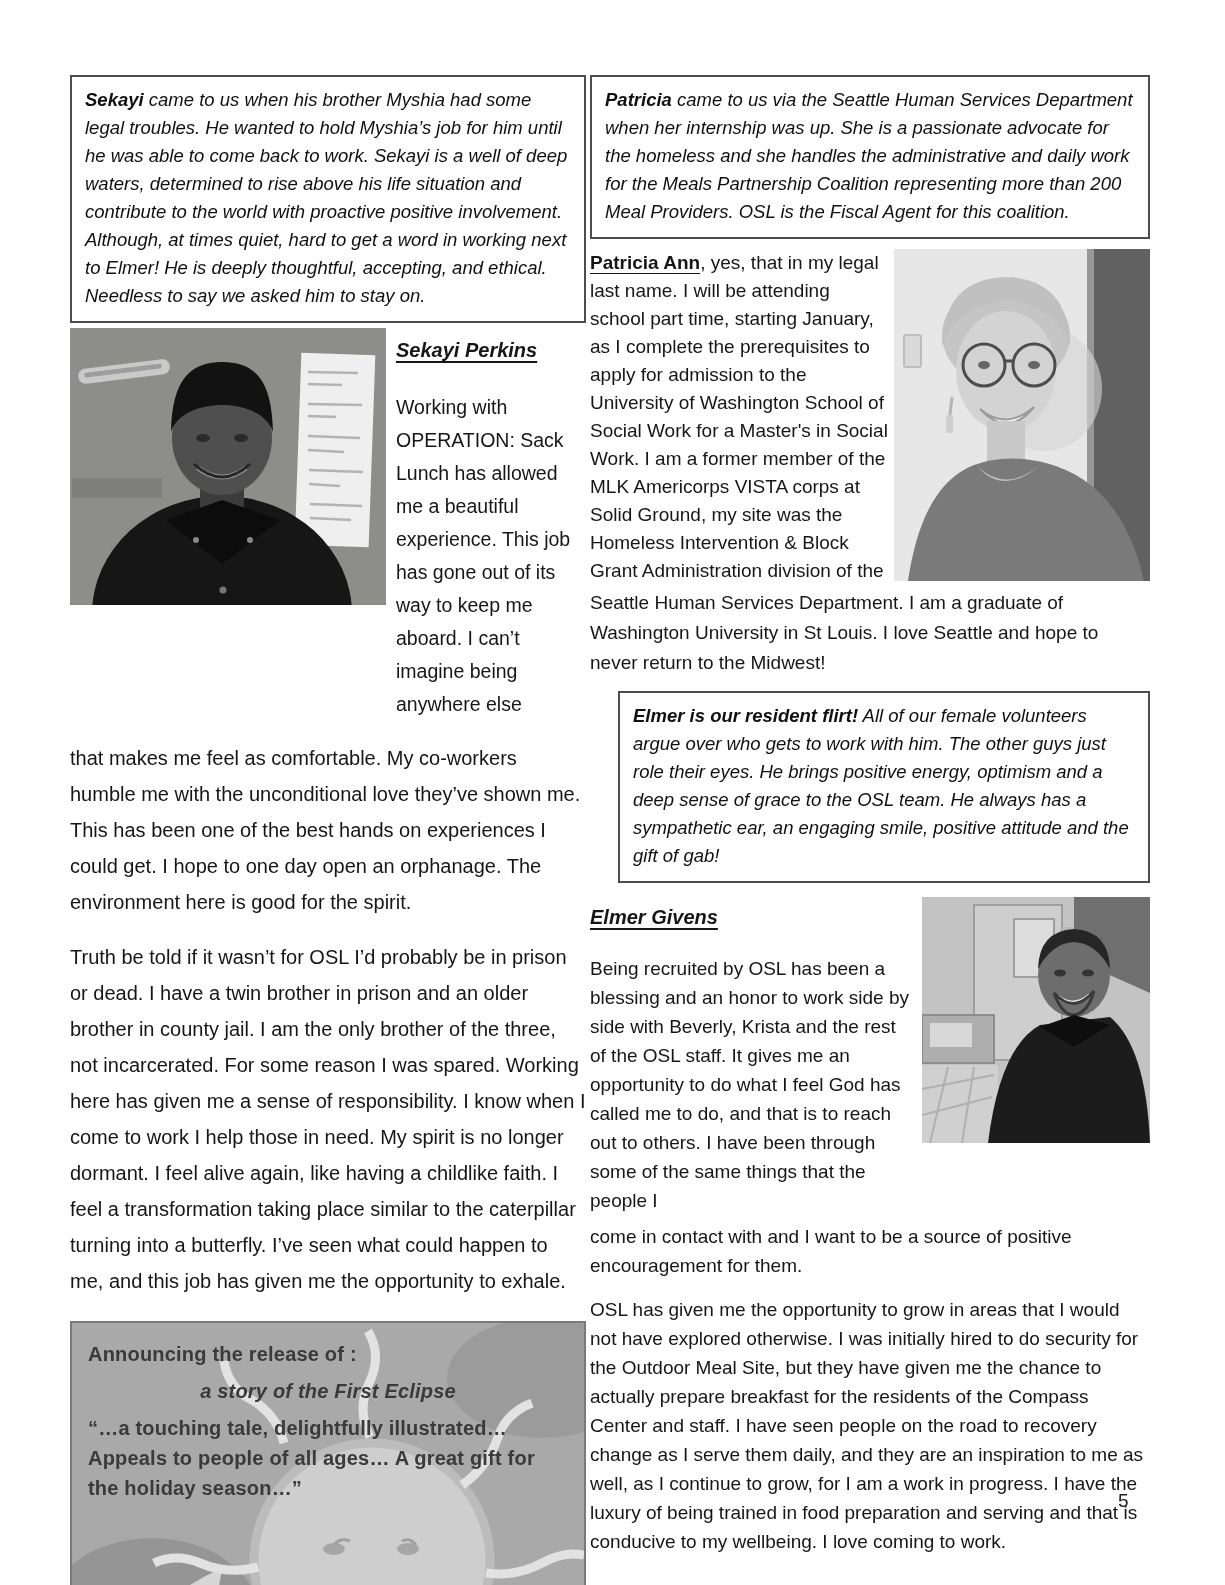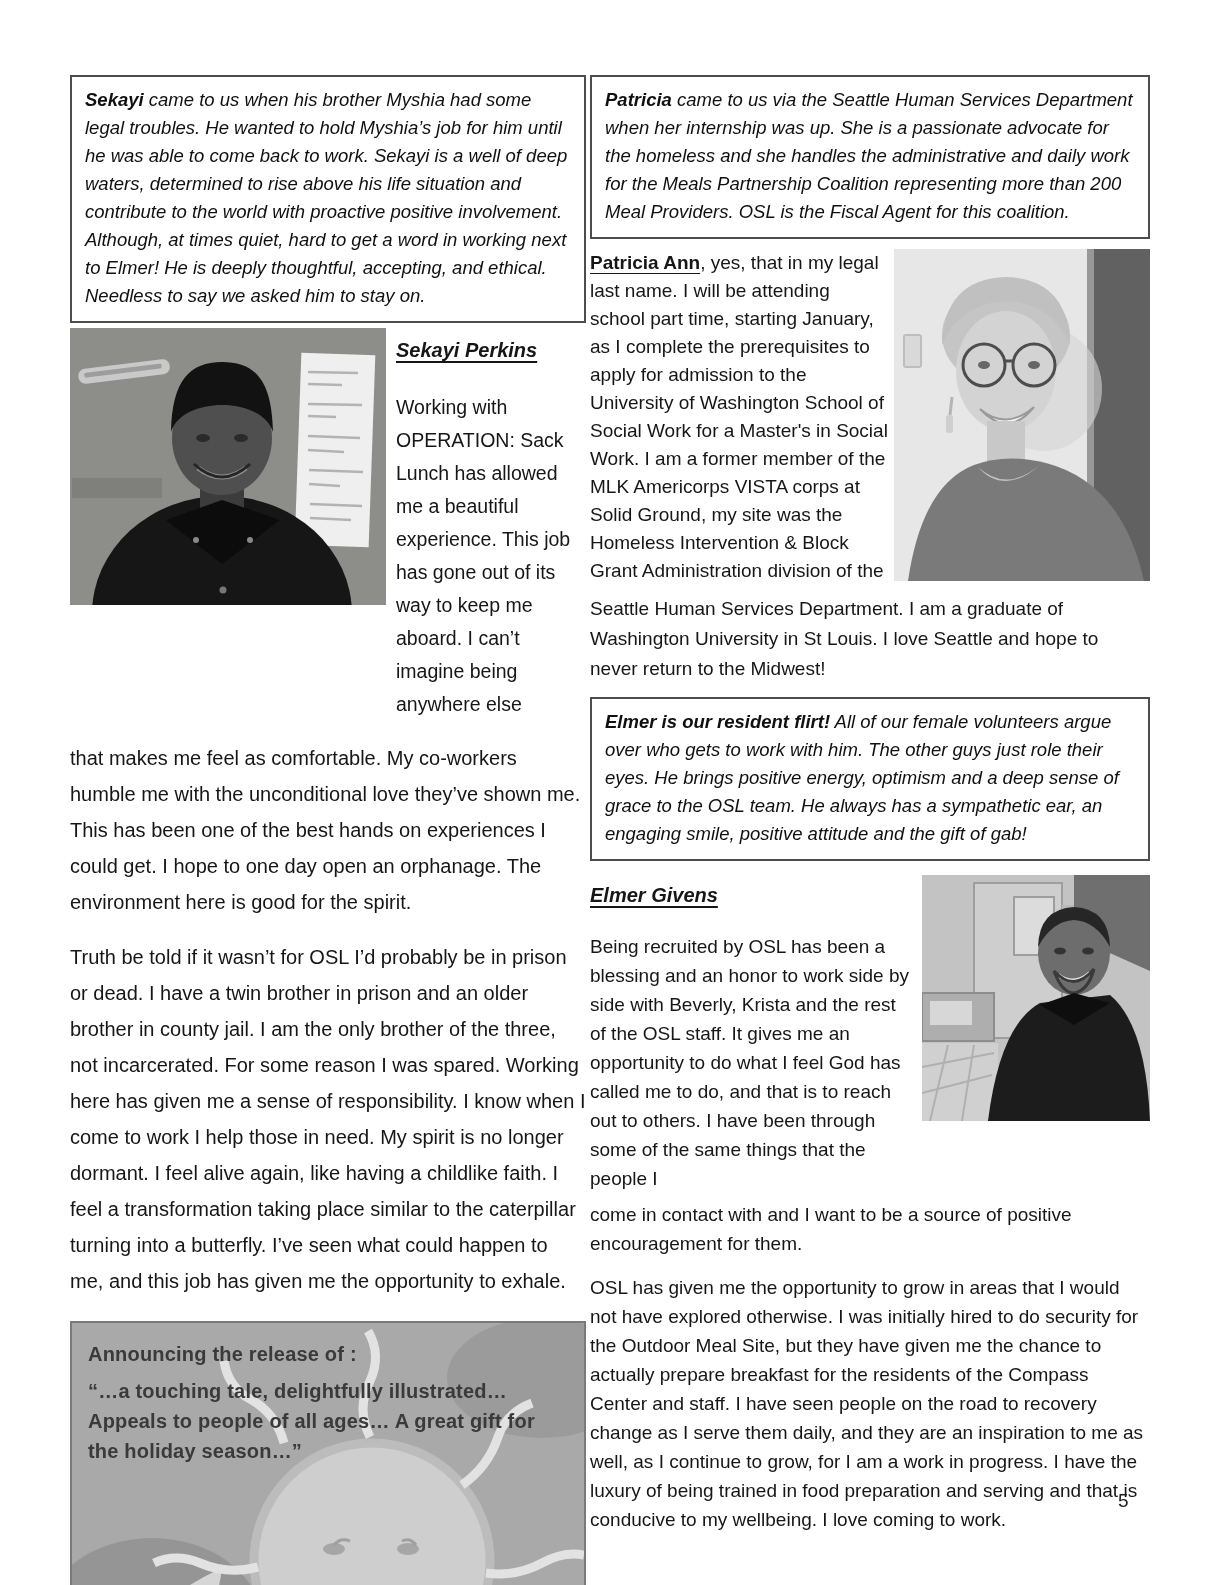--- a/index.html
+++ b/index.html
@@ -29,23 +29,23 @@
                    font-weight:bold; font-size:20px; line-height:30px; color:#3a3a3a;
                    letter-spacing:0.2px; }
   .announce-text p { margin-bottom:7px; }
   .announce-center { text-align:center; font-style:italic; }
 
   .pat-section { margin-top:10px; display:flex; }
   .pat-text { width:298px; font-size:19px; line-height:28px; }
   .hu { font-weight:bold; text-decoration:underline; text-underline-offset:4px; }
   .pat-photo { margin-left:auto; }
   .right-para { font-size:19px; line-height:29px; }
-  .pat-cont { margin-top:9px; line-height:30px; }
-
-  .elmer-box { margin-top:13px; }
+  .pat-cont { margin-top:3px; line-height:30px; }
+
+  .elmer-box { margin-top:13px;margin-left:28px; }
   .elmer-section { margin-top:12px; display:flex; }
   .elmer-text { width:322px; font-size:19px; line-height:29px; }
   .elmer-text .profile-heading { margin:8px 0 22px 0; }
   .elmer-photo { margin-left:auto; margin-top:2px; }
   .elmer-cont { margin-top:7px; }
   .elmer-para2 { margin-top:15px; }
 
   .page-number { position:absolute; left:1118px; top:1490px; font-size:19px; color:#222; }
 </style>
 </head>
@@ -121,20 +121,21 @@
             <path d="M218 338 q-18 22 -20 46"></path>
           </g>
           <ellipse cx="262" cy="226" rx="11" ry="6" fill="#a6a6a6"></ellipse>
           <ellipse cx="336" cy="226" rx="11" ry="6" fill="#a6a6a6"></ellipse>
           <path d="M262 222 q6 -8 16 -4 M330 218 q8 -4 14 4" stroke="#a0a0a0" stroke-width="3" fill="none"></path>
           <path d="M284 292 q16 -12 32 -2" stroke="#9e9e9e" stroke-width="5" fill="none"></path>
         </svg>
       </div>
       <div class="announce-text">
         <p>Announcing the release of :</p>
+        <p class="announce-center">a story of the First Eclipse</p>
         <p>“…a touching tale, delightfully illustrated… Appeals to people of all ages… A great gift for the holiday season…”</p>
 
       </div>
     </div>
   </div>
 
   <div class="col-right">
 
     <div class="intro-box">
       <span class="lead">Patricia</span><span> came to us via the Seattle Human Services Department when her internship was up. She is a passionate advocate for the homeless and she handles the administrative and daily work for the Meals Partnership Coalition representing more than 200 Meal Providers. OSL is the Fiscal Agent for this coalition.</span>

